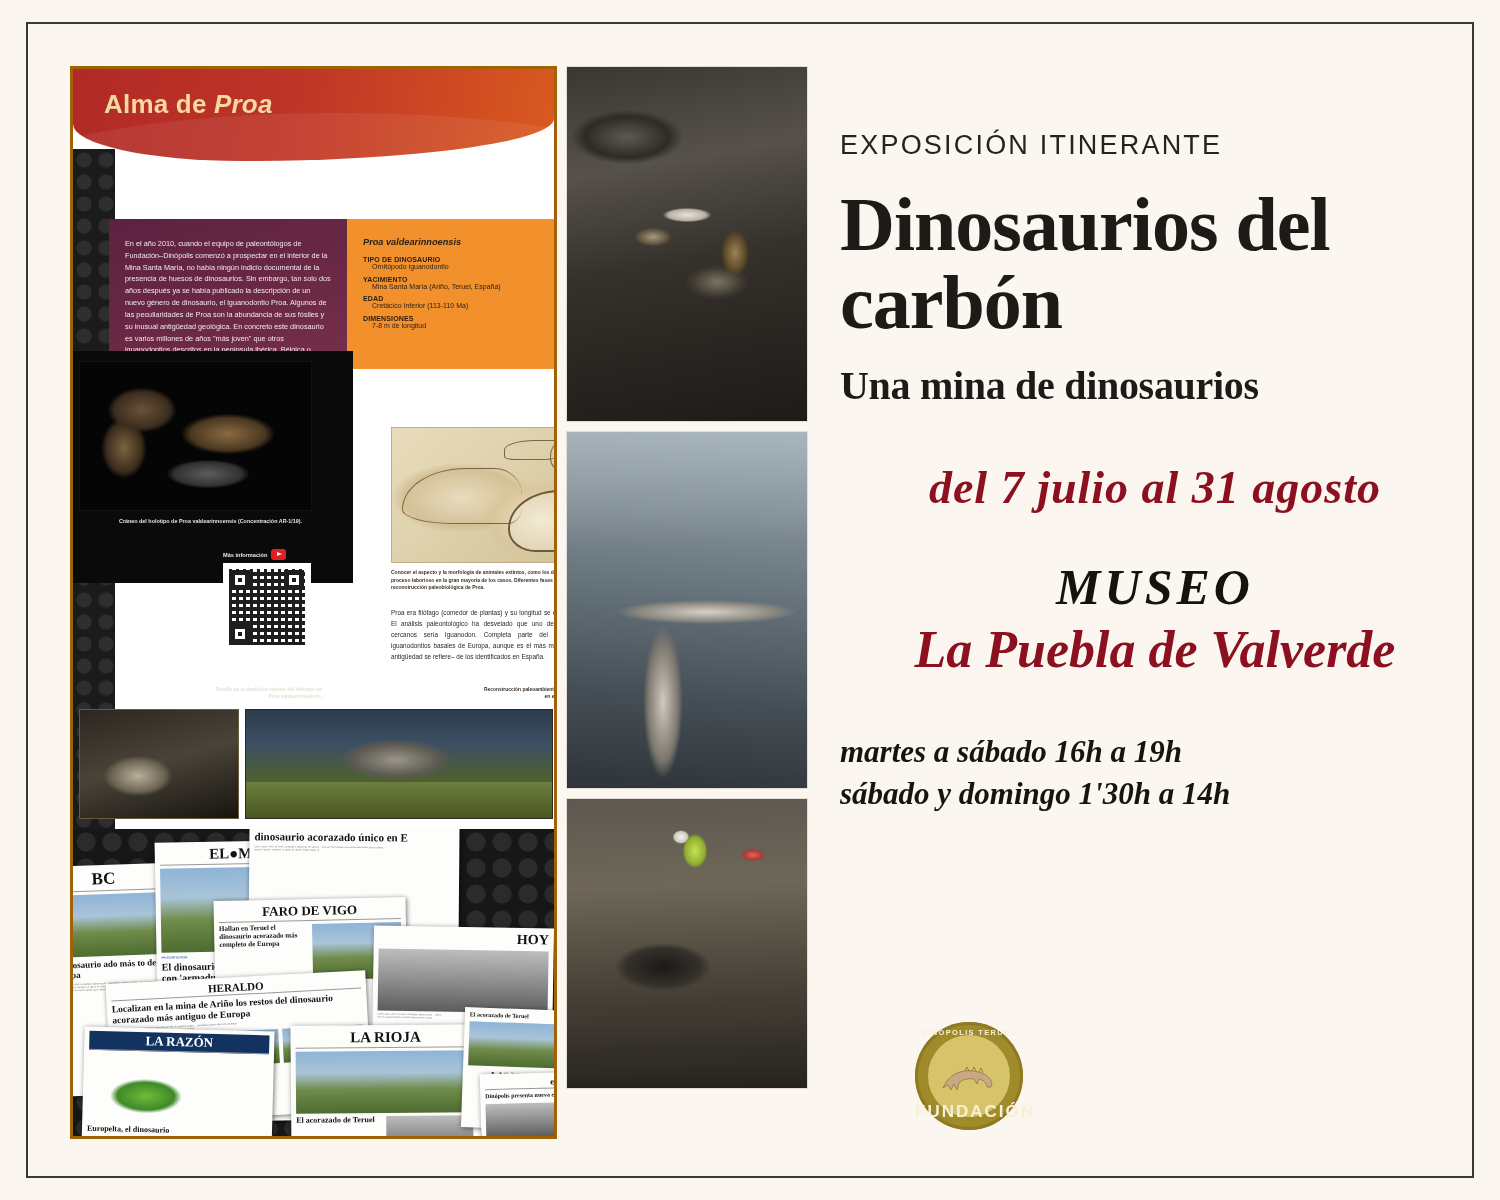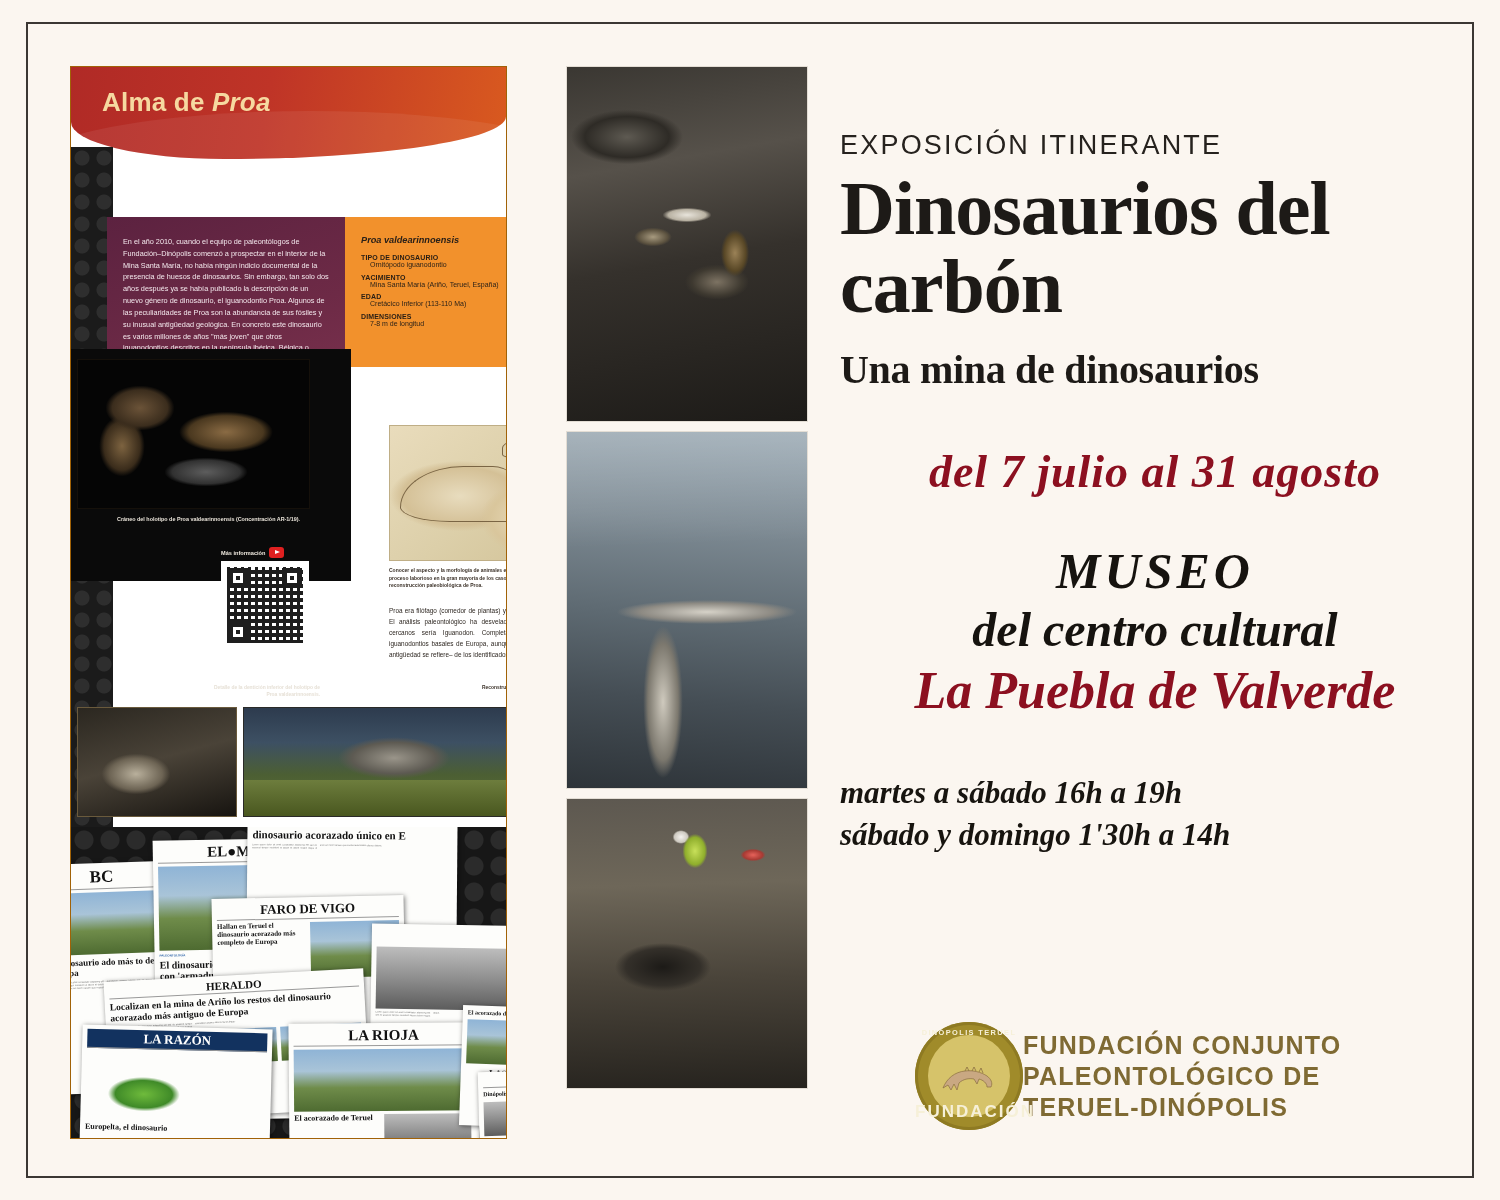--- a/index.html
+++ b/index.html
@@ -27,24 +27,24 @@
     border: 2px solid #3b3733;
     pointer-events: none;
     z-index: 40;
   }
 
   
   .exhibit-panel {
     position: absolute;
     left: 70px;
     top: 66px;
-    width: 437px;
+    width: 487px;
     height: 1073px;
     background: #ffffff;
-    border: 1px solid #a16207;
+    border: 3px solid #a16207;
     overflow: hidden;
   }
 
   
   .panel-header {
     position: absolute;
     left: 0; top: 0;
     width: 100%;
     height: 92px;
     background: linear-gradient(100deg, #b02a26 0%, #bf3427 45%, #d95a1f 100%);
@@ -421,21 +421,21 @@
   .right-col {
     position: absolute;
     left: 840px; top: 130px;
     width: 630px;
   }
   .kicker {
     font-size: 27px;
     letter-spacing: 2.2px;
     color: #26221e;
     font-weight: 400;
-    margin-bottom: 8px;
+    margin-bottom: 24px;
   }
   .headline-main {
     font-family: "Liberation Serif", serif;
     font-size: 76px;
     font-weight: bold;
     color: #1d1a17;
     line-height: 1.03;
     letter-spacing: -1px;
   }
   .subhead {
@@ -700,40 +700,34 @@
     <div class="headline-main">
       <div>Dinosaurios del</div>
       <div>carbón</div>
     </div>
     <div class="subhead">Una mina de dinosaurios</div>
 
     <div class="dates">del 7 julio al 31 agosto</div>
 
     <div class="venue-block">
       <div class="venue-1">MUSEO</div>
-      <div class="venue-2">del centro cultural</div>
       <div class="venue-3">La Puebla de Valverde</div>
     </div>
 
     <div class="hours">
       <div>martes a sábado 16h a 19h</div>
       <div>sábado y domingo 1'30h a 14h</div>
     </div>
   </div>
 
   <div class="footer">
     <div class="seal">
       <div class="ring"></div>
       <svg class="dino" viewBox="0 0 60 34">
         <path d="M4 26 C8 16 16 10 26 9 C34 8 42 10 48 14 C52 17 54 21 52 25 L48 25 C48 21 44 18 40 17 L38 22 L35 17 C30 16 24 17 20 21 L18 28 L15 22 L12 28 L9 23 Z" fill="#c9a882" stroke="#8a6f42" stroke-width="0.7"></path>
         <path d="M26 9 L28 5 L30 9 M33 9 L35 5 L37 9 M40 10 L42 6 L44 11" fill="none" stroke="#8a6f42" stroke-width="0.8"></path>
       </svg>
       <div class="seal-top">DINÓPOLIS TERUEL</div>
       <div class="seal-bot">FUNDACIÓN</div>
     </div>
-    <div class="found-text">
-      <div>FUNDACIÓN  CONJUNTO</div>
-      <div>PALEONTOLÓGICO DE</div>
-      <div>TERUEL-DINÓPOLIS</div>
-    </div>
   </div>
 
 </div>
 
 </body></html>

